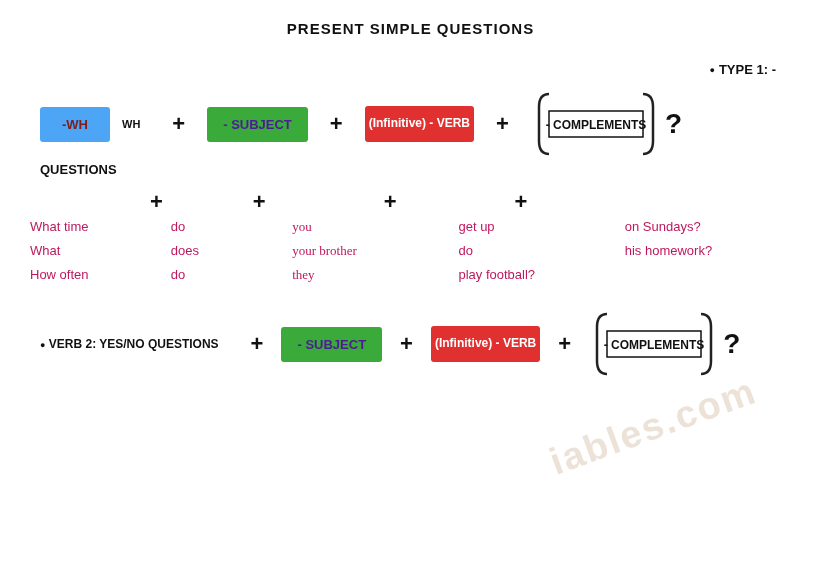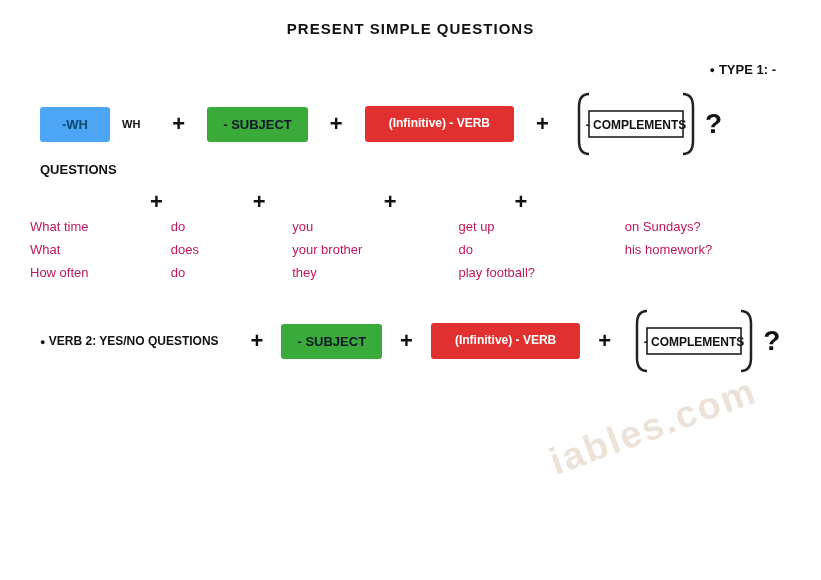--- a/index.html
+++ b/index.html
@@ -21,55 +21,55 @@
     .main-title {
       text-align: center;
       font-size: 15px;
       font-weight: bold;
       letter-spacing: 1px;
       margin-bottom: 18px;
       color: #111;
     }
     .box-blue {
       background: #4da6f5;
-      color: #0c4a6e;
+      color: #7f1d1d;
       font-weight: bold;
       font-size: 13px;
       padding: 10px 14px;
       border-radius: 3px;
       text-align: center;
       min-width: 70px;
     }
     .box-red {
       background: #e03030;
       color: #fff;
       font-weight: bold;
       font-size: 12px;
       padding: 10px 14px;
       border-radius: 3px;
       text-align: center;
       min-width: 100px;
       line-height: 1.3;
     }
     .box-green {
       background: #3aaa3a;
-      color: #0f172a;
+      color: #4c1d95;
       font-weight: bold;
       font-size: 13px;
       padding: 10px 16px;
       border-radius: 3px;
       text-align: center;
       min-width: 90px;
     }
     .box-red-small {
       background: #e03030;
       color: #fff;
       font-weight: bold;
       font-size: 12px;
-      padding: 10px 24px;
+      padding: 10px 4px;
       border-radius: 3px;
       text-align: center;
       min-width: 100px;
       line-height: 1.3;
     }
     
     .plus {
       font-size: 22px;
       font-weight: bold;
       color: #111;
@@ -88,21 +88,21 @@
       margin-top: 8px;
     }
     .examples-table td {
       font-size: 13px;
       color: #be185d;
       padding: 4px 0;
       vertical-align: top;
     }
     .col1 { width: 110px; padding-left: 10px; }
     .col2 { width: 95px; }
-    .col3 { width: 130px; }
+    .col3 { width: 130px; font-family: Liberation Serif, serif; }
     .col4 { width: 130px; }
     .col5 { width: 130px; }
 
     
     .watermark {
       position: absolute;
       bottom: 60px;
       right: 60px;
       font-size: 38px;
       color: rgba(180,140,100,0.25);

